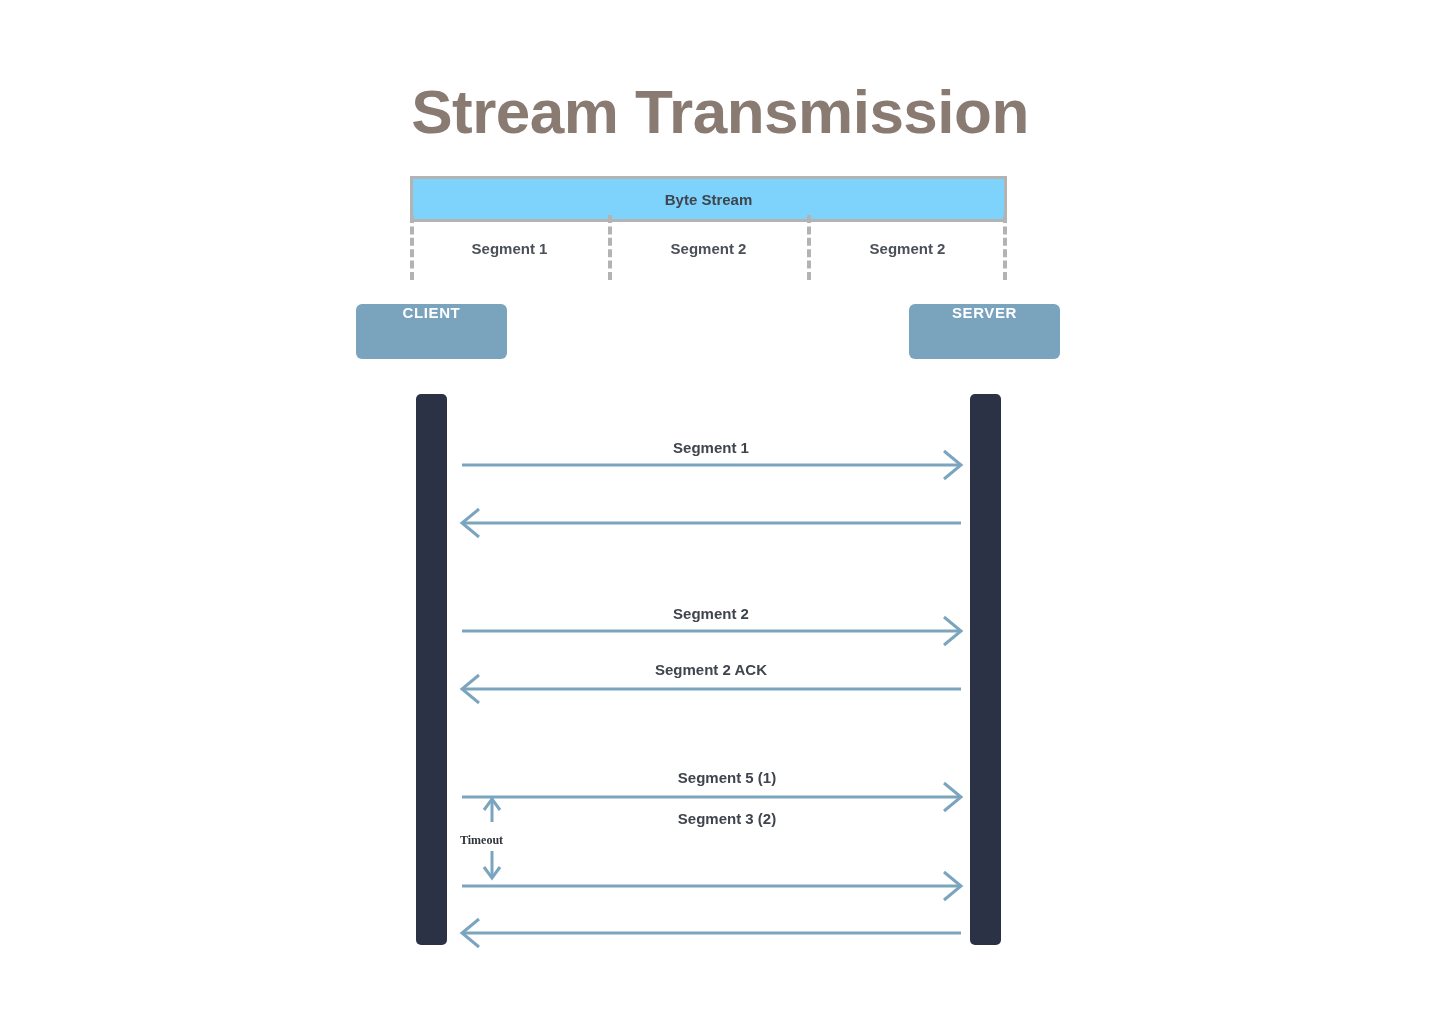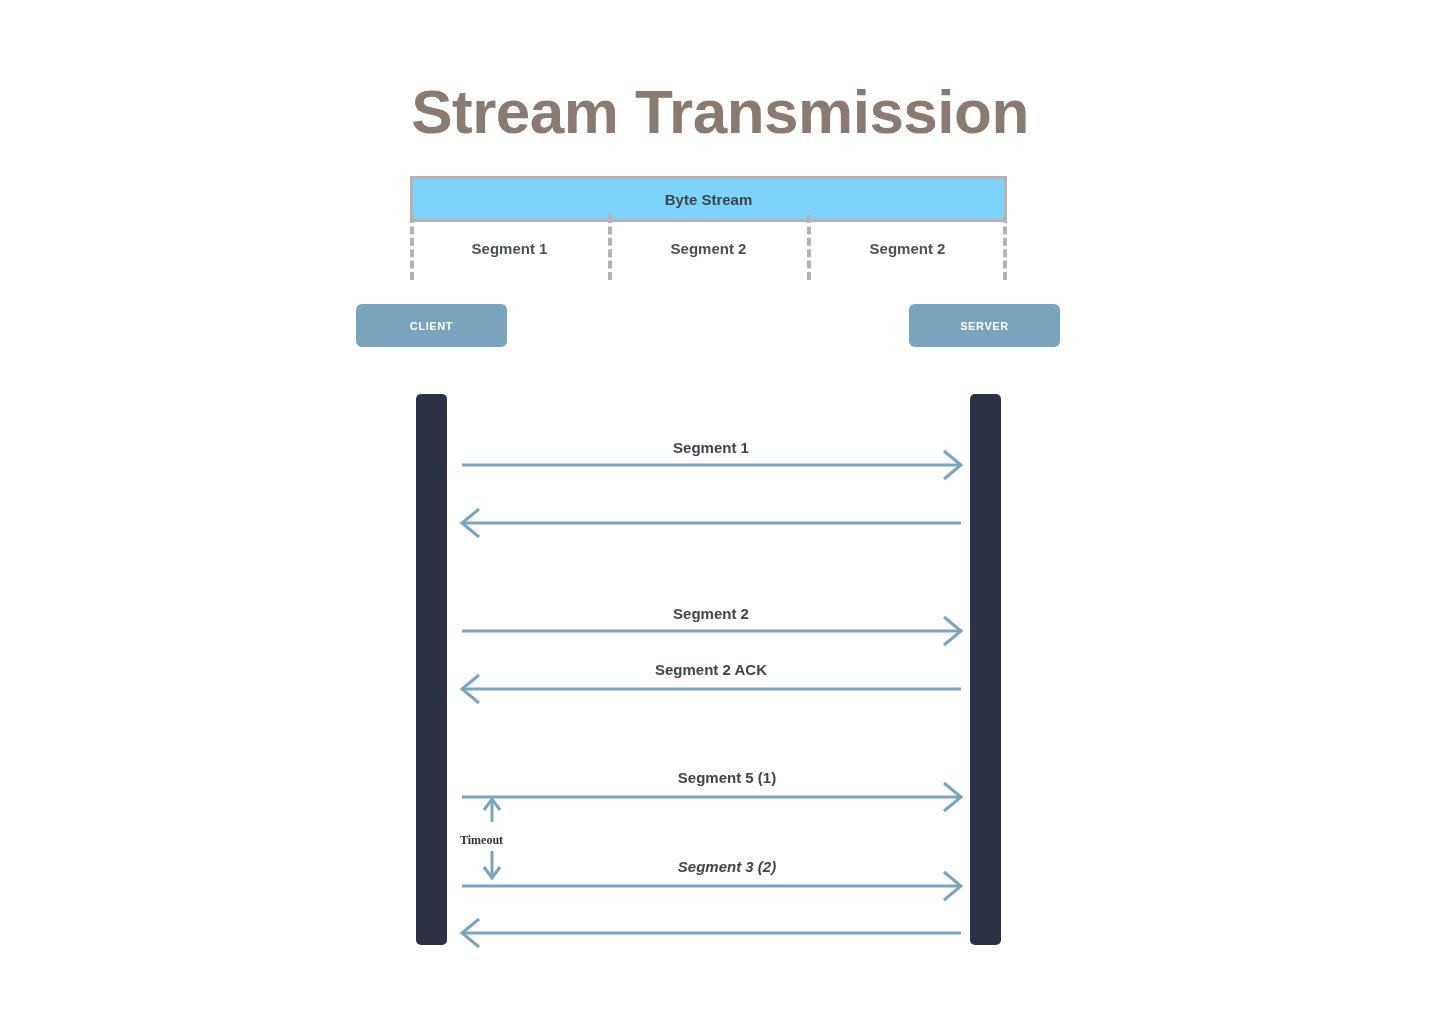--- a/index.html
+++ b/index.html
@@ -80,28 +80,28 @@
     text-align: center;
     font-size: 15px;
     font-weight: 700;
     color: #4b5058;
     white-space: nowrap;
   }
 
   
   .actor-box {
     position: absolute;
-    height: 43px;
+    height: 55px;
     border-radius: 6px;
     background: #7aa3bd;
     display: flex;
-    align-items: center;
+    align-items: flex-start;
     justify-content: center;
     color: #ffffff;
-    font-size: 11px;
+    font-size: 15px;
     font-weight: 700;
     letter-spacing: 0.6px;
   }
   .actor-client { left: 356px; top: 304px; width: 151px; }
   .actor-server { left: 909px; top: 304px; width: 151px; }
 
   
   .lifeline {
     position: absolute;
     top: 394px;
@@ -229,18 +229,18 @@
 
   <div class="msg-label" style="left:462px; top:438px; width:498px;">Segment 1</div>
 
 
   <div class="msg-label" style="left:462px; top:604px; width:498px;">Segment 2</div>
 
   <div class="msg-label" style="left:462px; top:660px; width:498px;">Segment 2 ACK</div>
 
   <div class="msg-label" style="left:478px; top:768px; width:498px;">Segment 5 (1)</div>
 
-  <div class="msg-label" style="left:478px; top:857px; width:498px;font-style:italic;">Segment 3 (2)</div>
+  <div class="msg-label" style="left:478px; top:809px; width:498px;">Segment 3 (2)</div>
 
 
   <div class="timeout-label">Timeout</div>
 
 </div>
 
 </body></html>

